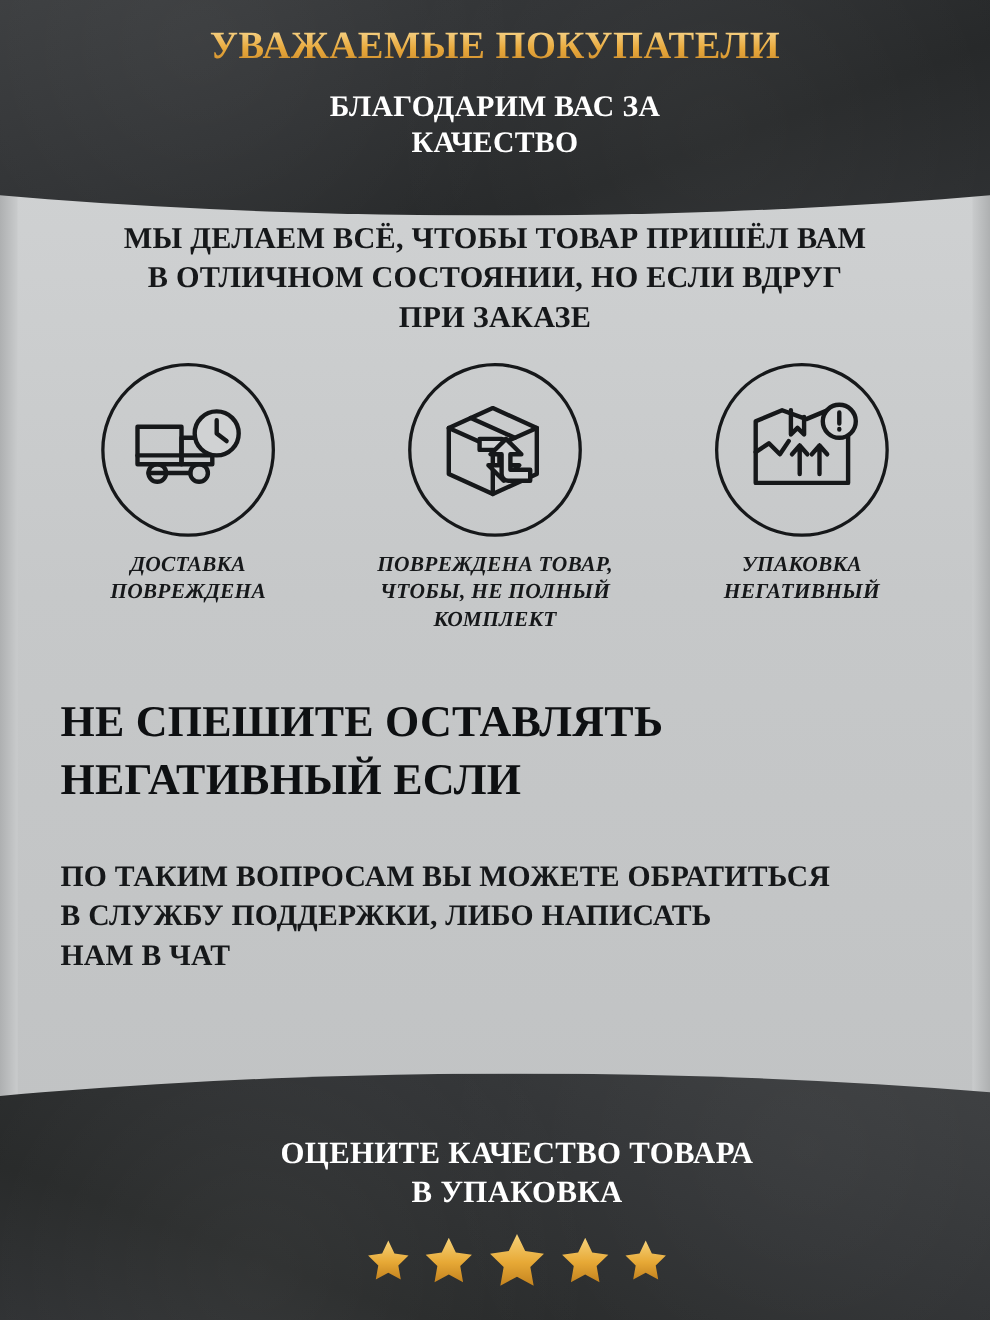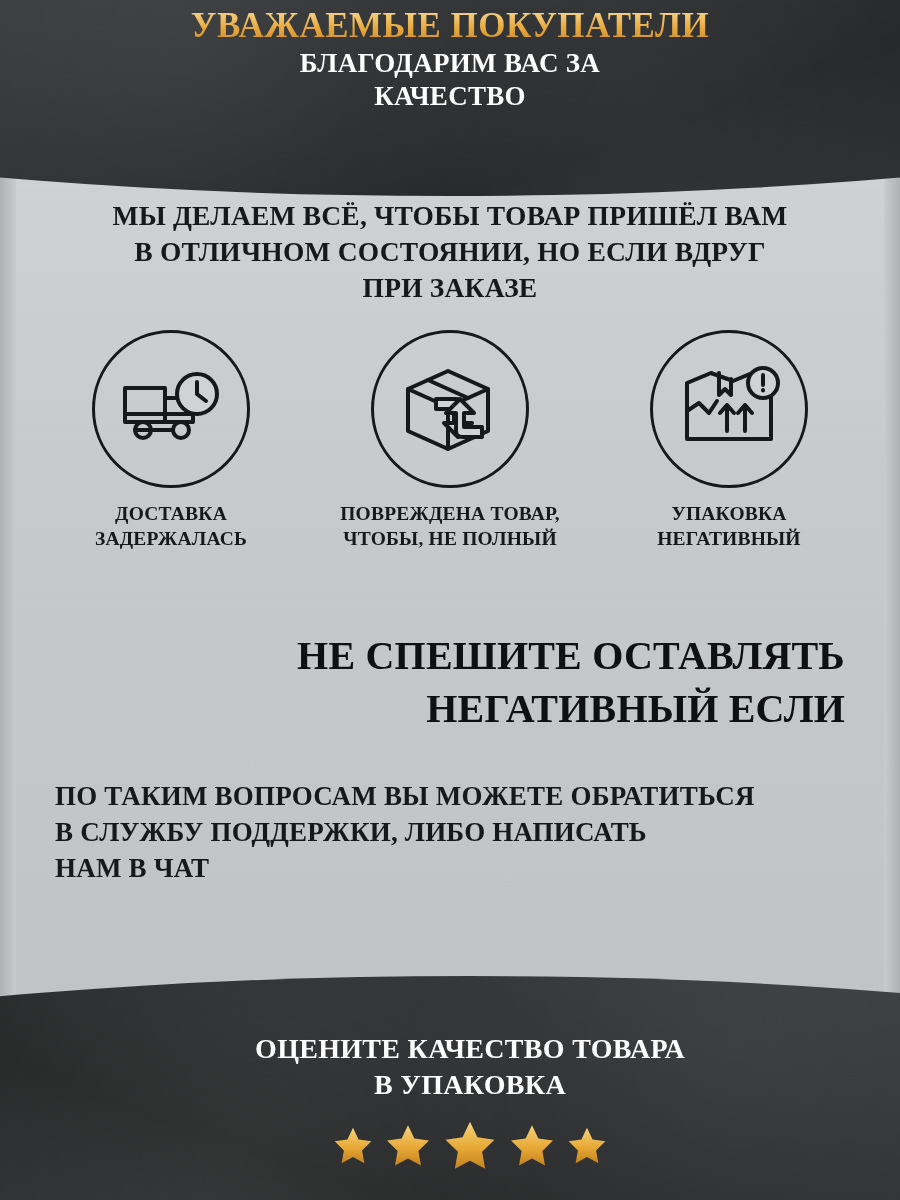--- a/index.html
+++ b/index.html
@@ -43,36 +43,36 @@
     height: 196px;
     background:
       radial-gradient(circle at 20% 18%, rgba(255,255,255,0.045), rgba(255,255,255,0) 40%),
       radial-gradient(circle at 72% 60%, rgba(255,255,255,0.04), rgba(255,255,255,0) 45%),
       linear-gradient(160deg, #3b3d3f 0%, #303234 38%, #262829 70%, #2e3032 100%);
     clip-path: ellipse(118% 100% at 50% 0%);
   }
   .header-inner {
     position: absolute;
     top: 0; left: 0; right: 0;
-    padding-top: 6px;
+    padding-top: 22px;
     text-align: center;
   }
   .title-gold {
     font-size: 35px;
     font-weight: bold;
     letter-spacing: 0.5px;
     color: #f0b44a;
     background: linear-gradient(180deg, #fbe0a0 0%, #e8a93c 55%, #c9872a 100%);
     -webkit-background-clip: text;
     background-clip: text;
     -webkit-text-fill-color: transparent;
     line-height: 1.15;
   }
   .title-sub {
-    margin-top: 1px;
+    margin-top: 18px;
     font-size: 27px;
     font-weight: bold;
     color: #ffffff;
     line-height: 1.22;
     letter-spacing: 0.3px;
   }
 
   
   .intro {
     position: absolute;
@@ -112,29 +112,30 @@
     justify-content: center;
     background: transparent;
   }
   .icon-caption {
     margin-top: 14px;
     font-size: 19.5px;
     font-weight: bold;
     color: #16181a;
     line-height: 1.28;
     letter-spacing: 0.2px;
+    font-style: italic;
   }
 
   
   .headline {
     position: absolute;
     top: 630px;
     left: 55px;
     width: 790px;
-    text-align: right;
+    text-align: left;
     font-size: 40px;
     font-weight: bold;
     color: #0e1012;
     line-height: 1.32;
     letter-spacing: 0.2px;
   }
 
   .body-text {
     position: absolute;
     top: 778px;
@@ -219,40 +220,41 @@
           <circle cx="24" cy="62" r="8"></circle>
           <circle cx="62" cy="62" r="8"></circle>
           <path d="M16 62 H54"></path>
 
           <circle cx="78" cy="26" r="20" fill="#d0d2d3"></circle>
           <path d="M78 14 V26 l9 7"></path>
         </svg>
       </div>
       <div class="icon-caption">
         <div>ДОСТАВКА</div>
-        <div>ЗАДЕРЖАЛАСЬ</div>
+        <div>ПОВРЕЖДЕНА</div>
       </div>
     </div>
 
     <div class="icon-col">
       <div class="icon-circle">
         <svg width="108" height="96" viewBox="0 0 108 96" fill="none" stroke="#16181a" stroke-width="4" stroke-linecap="round" stroke-linejoin="round">
 
           <path d="M12 28 L52 10 L92 28 L52 46 Z"></path>
           <path d="M12 28 V70 L52 88 V46"></path>
           <path d="M92 28 V70 L52 88"></path>
           <path d="M32 19 L72 37"></path>
 
           <path d="M40 48 h18 v14 h-10 l14 14 14-14 h-10 V44 a6 6 0 0 0-6-6 H40 z" fill="#d0d2d3"></path>
           <path d="M86 66 h-18 V52 h10 L64 38 50 52 h10 v18 a6 6 0 0 0 6 6 h20 z" fill="#d0d2d3"></path>
         </svg>
       </div>
       <div class="icon-caption">
         <div>ПОВРЕЖДЕНА ТОВАР,</div>
         <div>ЧТОБЫ, НЕ ПОЛНЫЙ</div>
+        <div>КОМПЛЕКТ</div>
       </div>
     </div>
 
     <div class="icon-col">
       <div class="icon-circle">
         <svg width="104" height="96" viewBox="0 0 104 96" fill="none" stroke="#16181a" stroke-width="4" stroke-linecap="round" stroke-linejoin="round">
 
           <path d="M10 22 L34 12 L56 20 L80 10 L94 20 V78 H10 Z"></path>
           <path d="M42 12 V34 l6-6 6 6 V18"></path>
 

